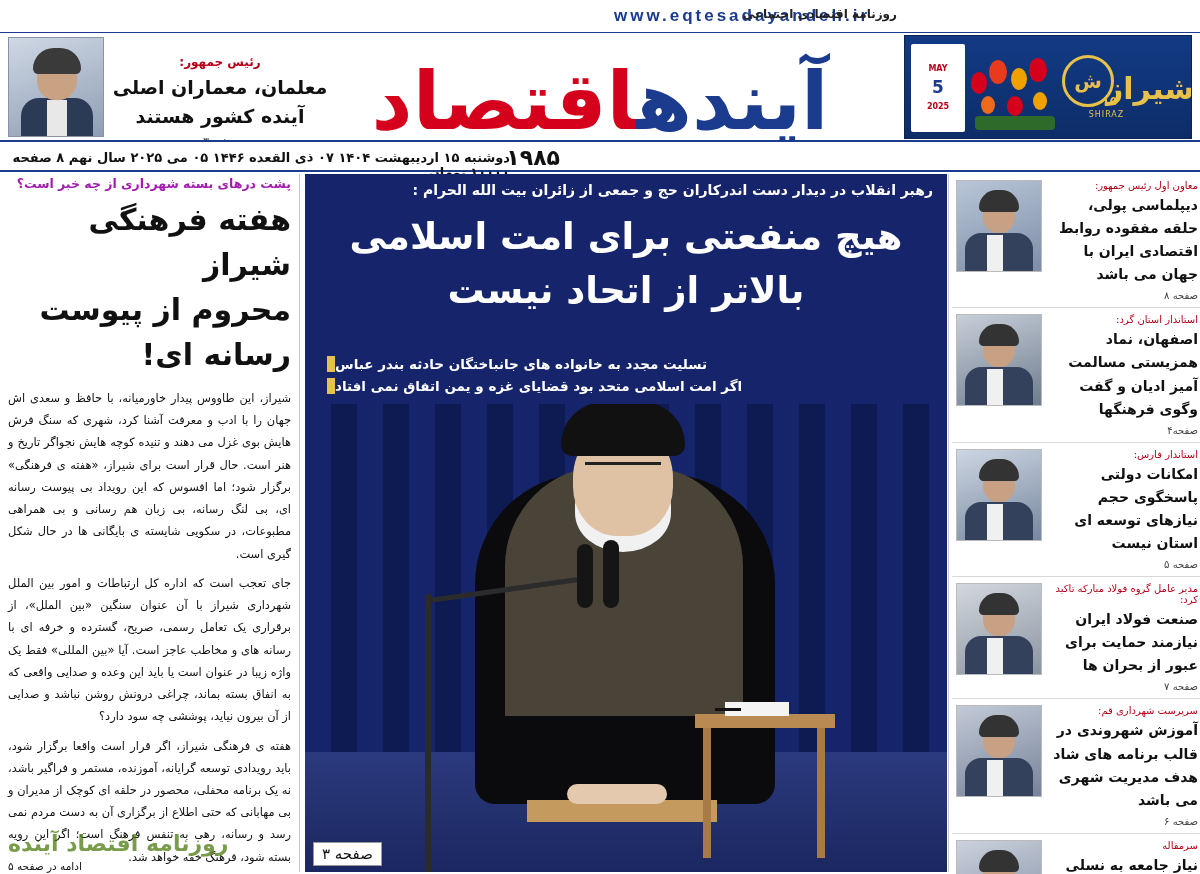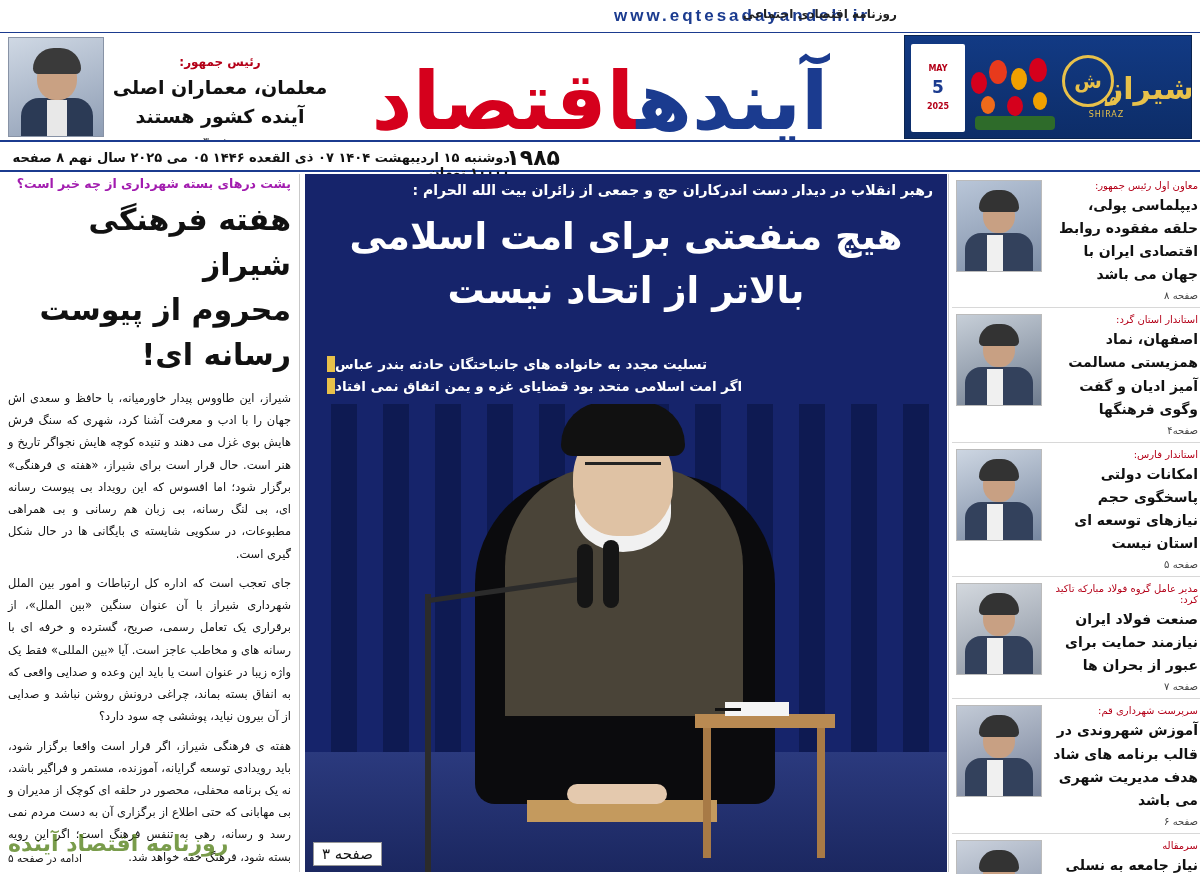--- a/index.html
+++ b/index.html
@@ -269,21 +269,21 @@
   .side-title {
     text-align: right; font-size: 30px; font-weight: bold; color: #111;
     line-height: 1.5; margin-top: 6px;
   }
   .side-body {
     text-align: justify; font-size: 11.4px; color: #111; line-height: 1.95;
     margin-top: 10px; direction: rtl;
   }
   .side-body p { margin: 0 0 7px 0; }
   .cont-tag {
-    position: absolute; left: 8px; bottom: 8px; font-size: 10.5px; color: #111;
+    position: absolute; left: 8px; bottom: 0; font-size: 10.5px; color: #111;
   }
   .brand-watermark {
     position: absolute; left: 8px; bottom: 16px;
     font-size: 22px; font-weight: bold; color: #4d7c0f; opacity: .75;
   }
 </style>
 </head>
 <body>
 
 <div class="page">

